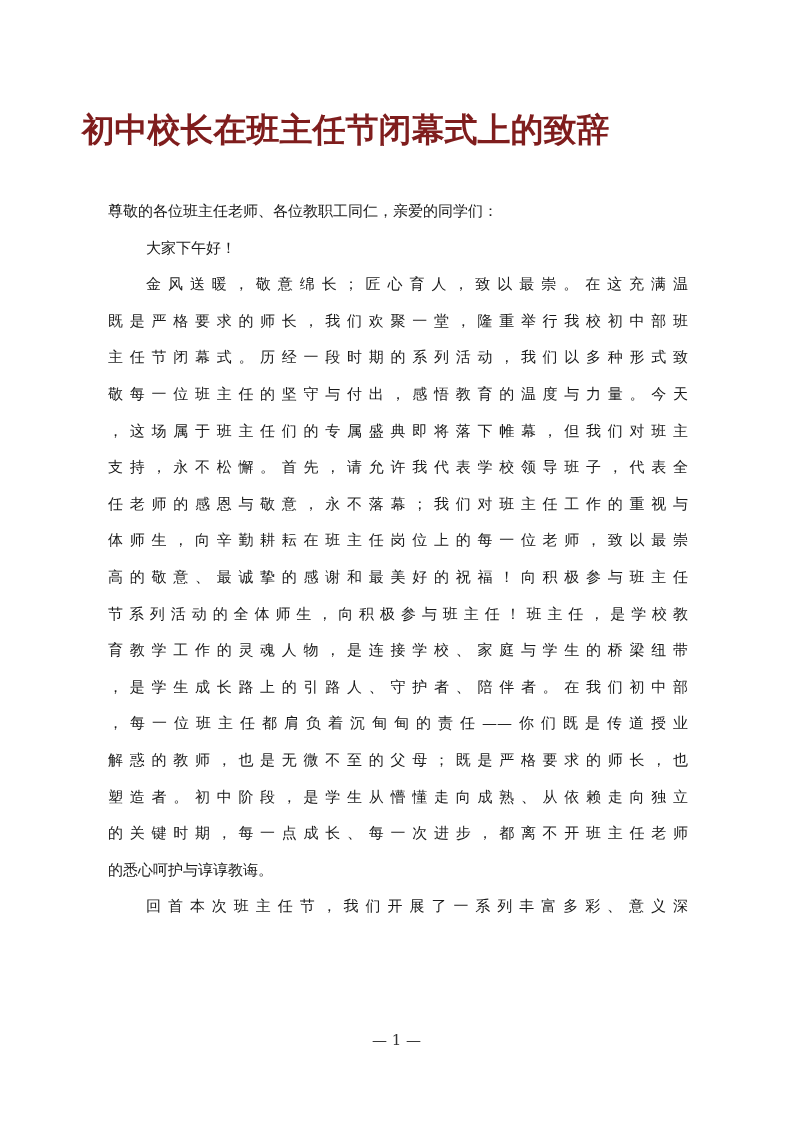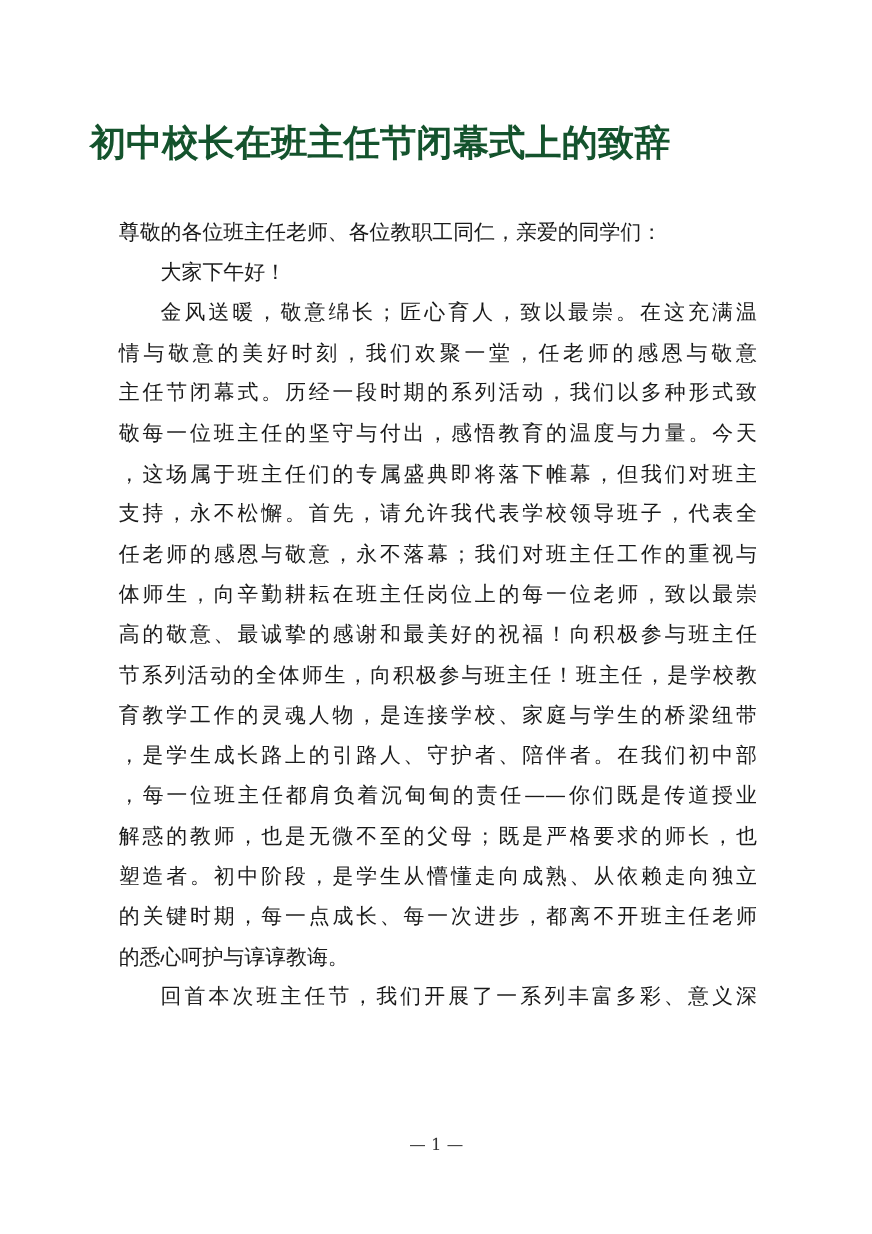--- a/index.html
+++ b/index.html
@@ -19,32 +19,32 @@
     position: absolute;
     top: 108px;
     left: 0;
     width: 691px;
     text-align: center;
     font-family: "DejaVu Sans", "Liberation Sans", sans-serif;
     font-weight: bold;
     font-size: 33px;
     line-height: 44px;
     letter-spacing: 0px;
-    color: #14532d;
+    color: #7f1d1d;
   }
   .body-text {
     position: absolute;
     top: 193px;
     left: 108px;
     width: 580px;
   }
   .line {
     height: 36.6px;
     line-height: 36.6px;
-    font-size: 19px;
+    font-size: 15px;
     white-space: nowrap;
     text-align: justify;
     text-align-last: justify;
     color: #1a1a1a;
   }
   .line.last {
     text-align-last: left;
   }
   .line.indent {
     padding-left: 38px;
@@ -62,21 +62,21 @@
 </style>
 </head>
 <body>
 
 <div class="page-title">初中校长在班主任节闭幕式上的致辞</div>
 
 <div class="body-text">
   <div class="line last">尊敬的各位班主任老师、各位教职工同仁，亲爱的同学们：</div>
   <div class="line indent last">大家下午好！</div>
   <div class="line indent">金风送暖，敬意绵长；匠心育人，致以最崇。在这充满温</div>
-  <div class="line">情与敬意的美好时刻，我们欢聚一堂，任老师的感恩与敬意</div>
+  <div class="line">既是严格要求的师长，我们欢聚一堂，隆重举行我校初中部班</div>
   <div class="line">主任节闭幕式。历经一段时期的系列活动，我们以多种形式致</div>
   <div class="line">敬每一位班主任的坚守与付出，感悟教育的温度与力量。今天</div>
   <div class="line">，这场属于班主任们的专属盛典即将落下帷幕，但我们对班主</div>
   <div class="line">支持，永不松懈。首先，请允许我代表学校领导班子，代表全</div>
   <div class="line">任老师的感恩与敬意，永不落幕；我们对班主任工作的重视与</div>
   <div class="line">体师生，向辛勤耕耘在班主任岗位上的每一位老师，致以最崇</div>
   <div class="line">高的敬意、最诚挚的感谢和最美好的祝福！向积极参与班主任</div>
   <div class="line">节系列活动的全体师生，向积极参与班主任！班主任，是学校教</div>
   <div class="line">育教学工作的灵魂人物，是连接学校、家庭与学生的桥梁纽带</div>
   <div class="line">，是学生成长路上的引路人、守护者、陪伴者。在我们初中部</div>

